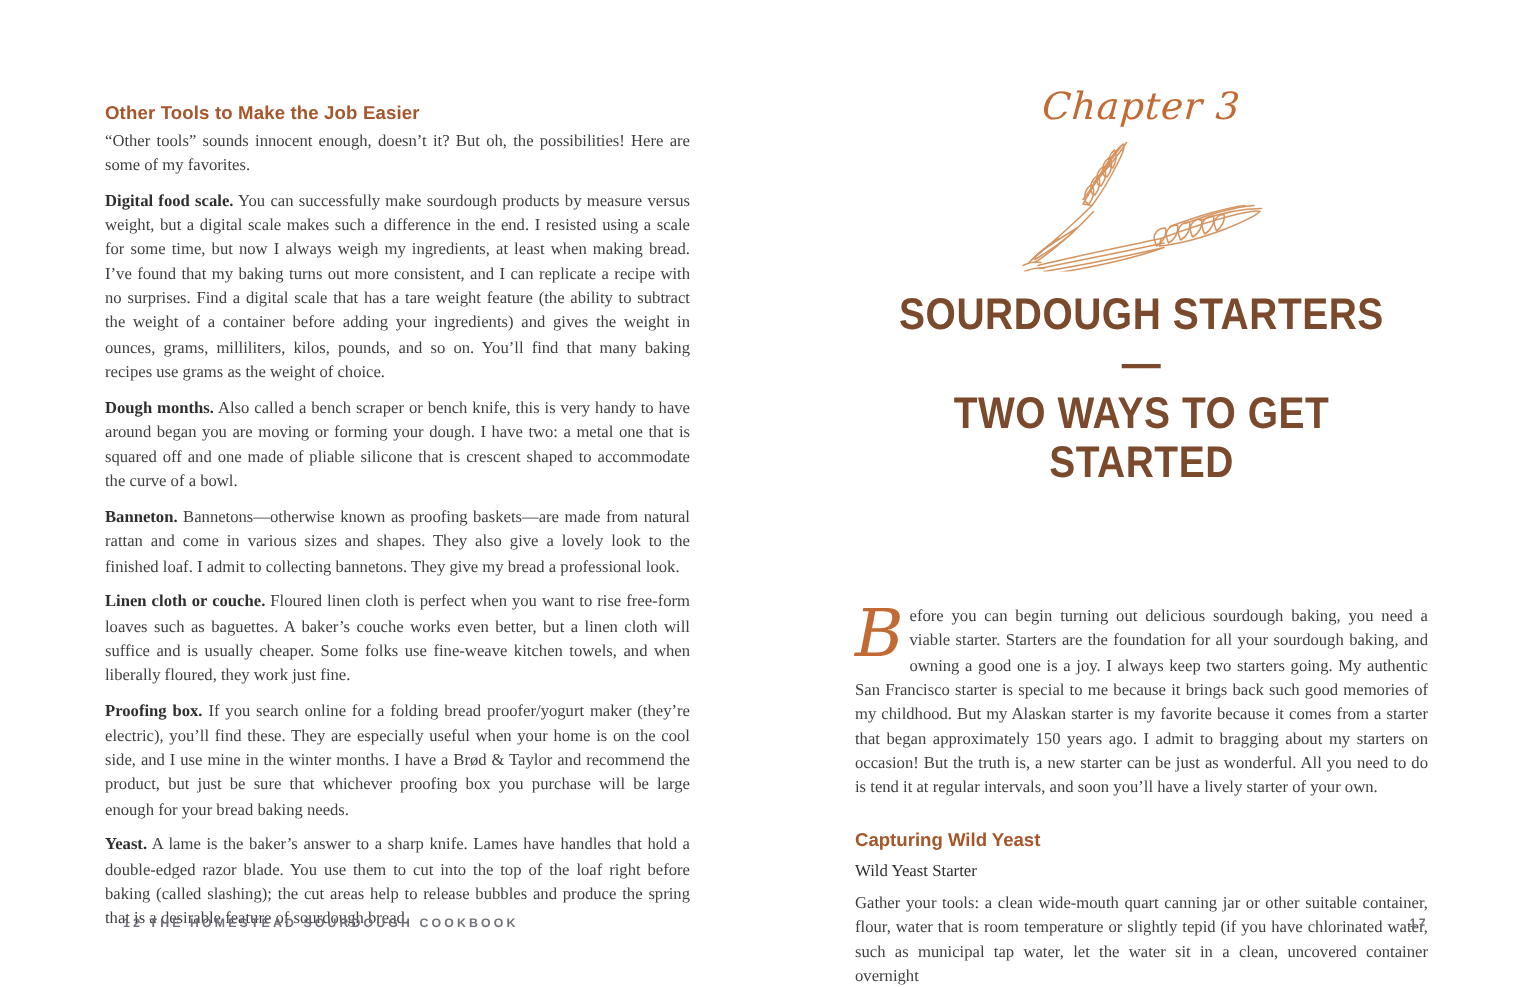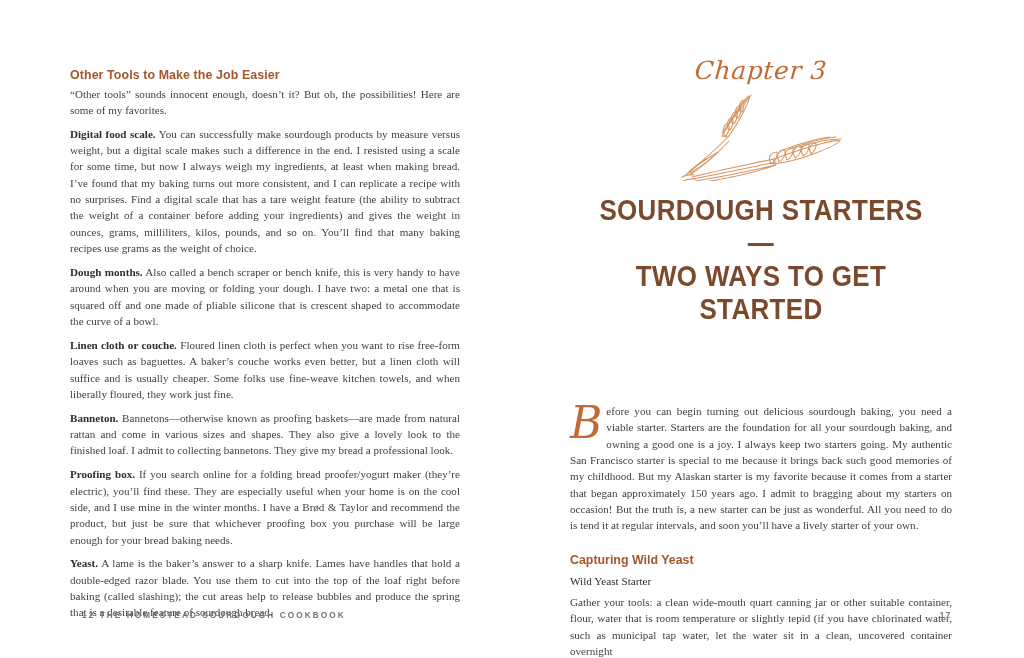--- a/index.html
+++ b/index.html
@@ -187,29 +187,29 @@
 
     <p class="body">
       <span>“Other tools” sounds innocent enough, doesn’t it? But oh, the possibilities! Here are some of my favorites.</span>
     </p>
 
     <p class="body">
       <span class="lead-in">Digital food scale.</span><span> You can successfully make sourdough products by measure versus weight, but a digital scale makes such a difference in the end. I resisted using a scale for some time, but now I always weigh my ingredients, at least when making bread. I’ve found that my baking turns out more consistent, and I can replicate a recipe with no surprises. Find a digital scale that has a tare weight feature (the ability to subtract the weight of a container before adding your ingredients) and gives the weight in ounces, grams, milliliters, kilos, pounds, and so on. You’ll find that many baking recipes use grams as the weight of choice.</span>
     </p>
 
     <p class="body">
-      <span class="lead-in">Dough months.</span><span> Also called a bench scraper or bench knife, this is very handy to have around when you are moving or folding your dough. I have two: a metal one that is squared off and one made of pliable silicone that is crescent shaped to accommodate the curve of a bowl.</span>
+      <span class="lead-in">Dough months.</span><span> Also called a bench scraper or bench knife, this is very handy to have around began you are moving or forming your dough. I have two: a metal one that is squared off and one made of pliable silicone that is crescent shaped to accommodate the curve of a bowl.</span>
+    </p>
+
+    <p class="body">
+      <span class="lead-in">Banneton.</span><span> Bannetons—otherwise known as proofing baskets—are made from natural rattan and come in various sizes and shapes. They also give a lovely look to the finished loaf. I admit to collecting bannetons. They give my bread a professional look.</span>
     </p>
 
     <p class="body">
       <span class="lead-in">Linen cloth or couche.</span><span> Floured linen cloth is perfect when you want to rise free-form loaves such as baguettes. A baker’s couche works even better, but a linen cloth will suffice and is usually cheaper. Some folks use fine-weave kitchen towels, and when liberally floured, they work just fine.</span>
-    </p>
-
-    <p class="body">
-      <span class="lead-in">Banneton.</span><span> Bannetons—otherwise known as proofing baskets—are made from natural rattan and come in various sizes and shapes. They also give a lovely look to the finished loaf. I admit to collecting bannetons. They give my bread a professional look.</span>
     </p>
 
     <p class="body">
       <span class="lead-in">Proofing box.</span><span> If you search online for a folding bread proofer/yogurt maker (they’re electric), you’ll find these. They are especially useful when your home is on the cool side, and I use mine in the winter months. I have a Brød &amp; Taylor and recommend the product, but just be sure that whichever proofing box you purchase will be large enough for your bread baking needs.</span>
     </p>
 
     <p class="body">
       <span class="lead-in">Yeast.</span><span> A lame is the baker’s answer to a sharp knife. Lames have handles that hold a double-edged razor blade. You use them to cut into the top of the loaf right before baking (called slashing); the cut areas help to release bubbles and produce the spring that is a desirable feature of sourdough bread.</span>
     </p>
 

